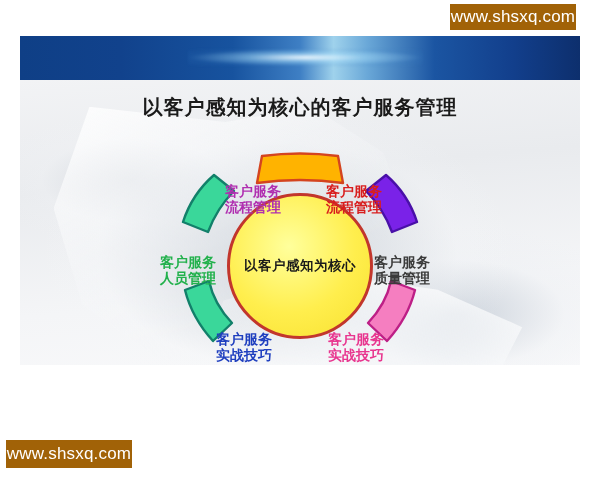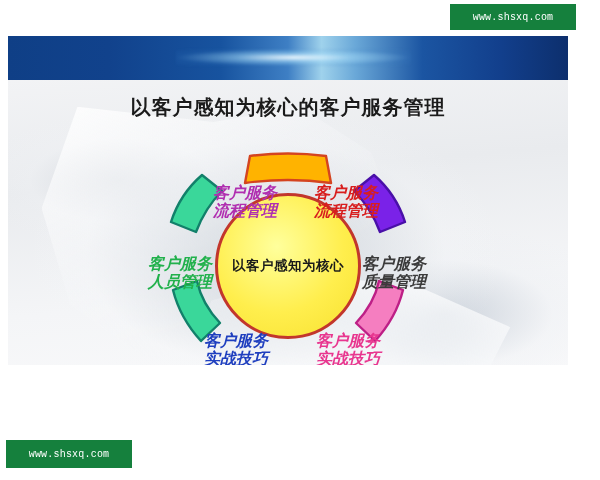--- a/index.html
+++ b/index.html
@@ -7,21 +7,21 @@
     width:600px;height:480px;
     background:#ffffff;
     font-family:"Liberation Sans","DejaVu Sans",sans-serif;
     overflow:hidden;
     position:relative;
   }
 
   
   #slide{
     position:absolute;
-    left:8px; top:36px; width:560px; height:329px;
+    left:20px; top:36px; width:560px; height:329px;
     background:#ffffff;
     overflow:hidden;
   }
 
   
   .bar{
     position:absolute;left:0;width:560px;
     background:linear-gradient(90deg,
         #0f3f86 0%, #11428c 18%, #17539f 38%,
         #3e7fc4 50%, #9fd2ec 56%, #6aa8d8 62%,
@@ -87,49 +87,47 @@
   }
   #center-label{
     font-size:13.5px;font-weight:bold;color:#1a1a1a;
     font-family:"DejaVu Sans","Liberation Sans",sans-serif;
     white-space:nowrap;letter-spacing:.5px;
   }
 
   
   .spoke{
     position:absolute;
-    font-size:16px;font-weight:bold;line-height:1.12;
+    font-size:14px;font-weight:bold;line-height:1.12;
     font-family:"DejaVu Sans","Liberation Sans",sans-serif;
     white-space:nowrap;
-    font-style:italic;
   }
   .spoke .l2{display:block;}
 
   #label-0{left:85px;  top:42px;  color:#b02fb0;}                 
   #label-1{left:186px; top:42px;  color:#d81e1e;}                 
   #label-2{left:234px; top:113px; color:#3b3b3b;}                 
   #label-3{left:188px; top:190px; color:#e8368f;}                 
   #label-4{left:76px;  top:190px; color:#1f3fbf;}                 
   #label-5{left:20px;  top:113px; color:#22b14c;}                 
 
   
   #presenter{
     position:absolute;left:0;top:236px;width:320px;text-align:center;
     font-size:8.5px;color:#2a2a2a;font-weight:bold;
     font-family:"DejaVu Sans","Liberation Sans",sans-serif;
   }
 
   
   .watermark{
     position:absolute;
-    background:#15803d;color:#ffffff;
-    font-size:10px;
+    background:#a16207;color:#ffffff;
+    font-size:17px;
     display:flex;align-items:center;justify-content:center;
     letter-spacing:.2px;
-    font-family:Liberation Mono, monospace;
   }
   #watermark-top{right:24px;top:4px;width:126px;height:26px;}
   #watermark-bottom{left:6px;top:440px;width:126px;height:28px;}
 </style>
 </head>
 <body>
 
 <div id="slide">
 
   <div id="bar-top" class="bar"></div>

